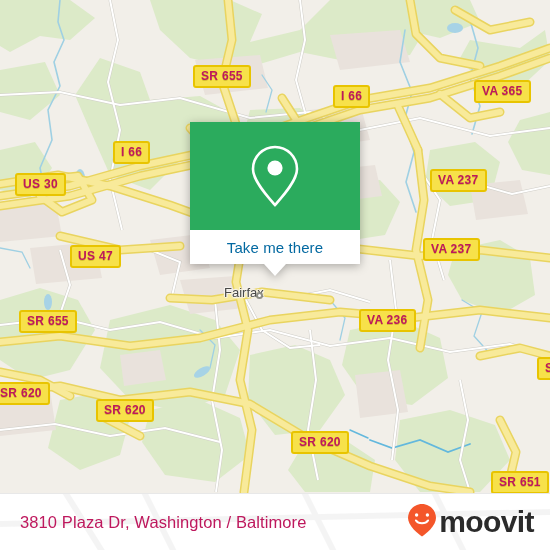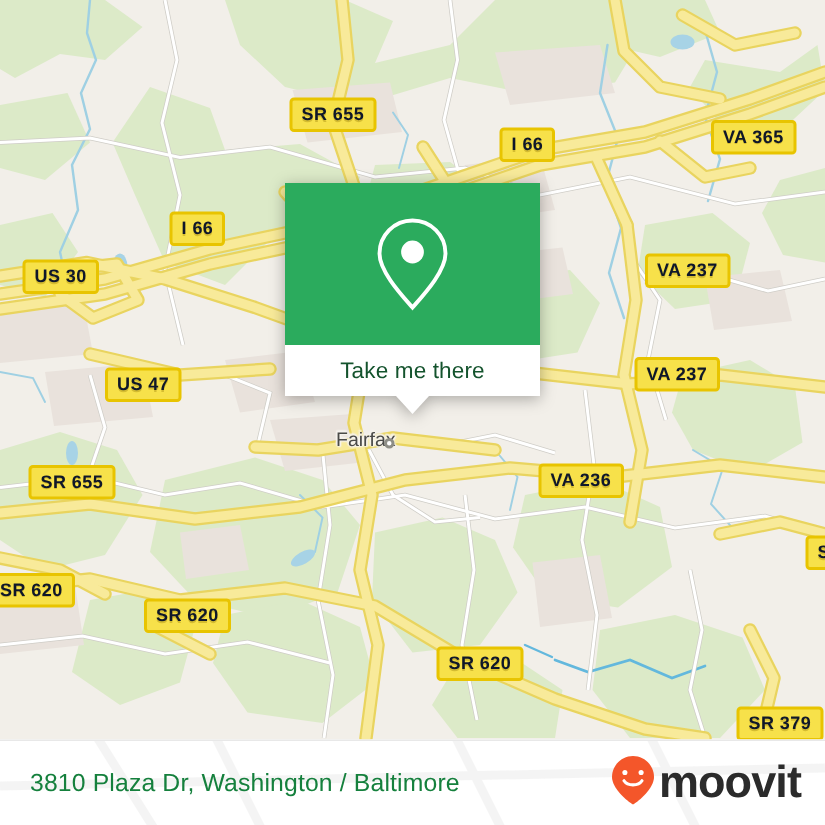--- a/index.html
+++ b/index.html
@@ -36,21 +36,21 @@
     height: 493px;
     display: block;
   }
 
   
   .shield {
     position: absolute;
     background: #f7e14a;
     border: 2px solid #e8c400;
     border-radius: 3px;
-    color: #0f172a;
+    color: #be185d;
     font-size: 12px;
     font-weight: bold;
     line-height: 1;
     padding: 3px 6px 4px 6px;
     white-space: nowrap;
     letter-spacing: 0.3px;
     text-shadow: 0 1px 0 rgba(150,120,0,.35);
     box-sizing: border-box;
   }
 
@@ -92,21 +92,21 @@
   }
   #popup-head svg { display: block; }
   #popup-body {
     background: #ffffff;
     height: 34px;
     display: flex;
     align-items: center;
     justify-content: center;
   }
   #popup-label {
-    color: #14532d;
+    color: #0369a1;
     font-size: 15px;
     letter-spacing: .1px;
   }
   #popup-tail {
     position: absolute;
     left: 50%;
     top: 142px;
     margin-left: -11px;
     width: 0; height: 0;
     border-left: 11px solid transparent;
@@ -151,21 +151,21 @@
     position: absolute;
     left: 0; top: 0;
     width: 550px; height: 57px;
     opacity: .5;
     pointer-events: none;
   }
   #footer-address {
     position: relative;
     padding-left: 20px;
     font-size: 16.5px;
-    color: #15803d;
+    color: #be185d;
     white-space: nowrap;
     letter-spacing: .1px;
   }
   #footer-logo {
     position: relative;
     padding-right: 16px;
     display: flex;
     align-items: center;
     gap: 2px;
   }
@@ -359,21 +359,21 @@
         <div class="shield" style="left: 113px; top: 141px;">I 66</div>
         <div class="shield" style="left: 15px; top: 173px;">US 30</div>
         <div class="shield" style="left: 430px; top: 169px;">VA 237</div>
         <div class="shield" style="left: 423px; top: 238px;">VA 237</div>
         <div class="shield" style="left: 70px; top: 245px;">US 47</div>
         <div class="shield" style="left: 19px; top: 310px;">SR 655</div>
         <div class="shield" style="left: 346px; top: 309px; margin-left: 13px;">VA 236</div>
         <div class="shield" style="left: -8px; top: 382px;">SR 620</div>
         <div class="shield" style="left: 96px; top: 399px;">SR 620</div>
         <div class="shield" style="left: 291px; top: 431px;">SR 620</div>
-        <div class="shield" style="left: 491px; top: 471px;">SR 379</div>
+        <div class="shield" style="left: 491px; top: 471px;">SR 651</div>
         <div class="shield" style="left: 537px; top: 357px;">S</div>
       </div>
 
     <div id="popup">
       <div id="popup-head">
         <span>
           <svg width="54" height="66" viewBox="0 0 54 66">
             <path d="M27 4 C14.8 4 5 13.8 5 26 C5 38 20 54 27 62 C34 54 49 38 49 26 C49 13.8 39.2 4 27 4 Z" fill="none" stroke="#ffffff" stroke-width="2.6"></path>
             <circle cx="27" cy="25" r="7.6" fill="#ffffff"></circle>
           </svg>

